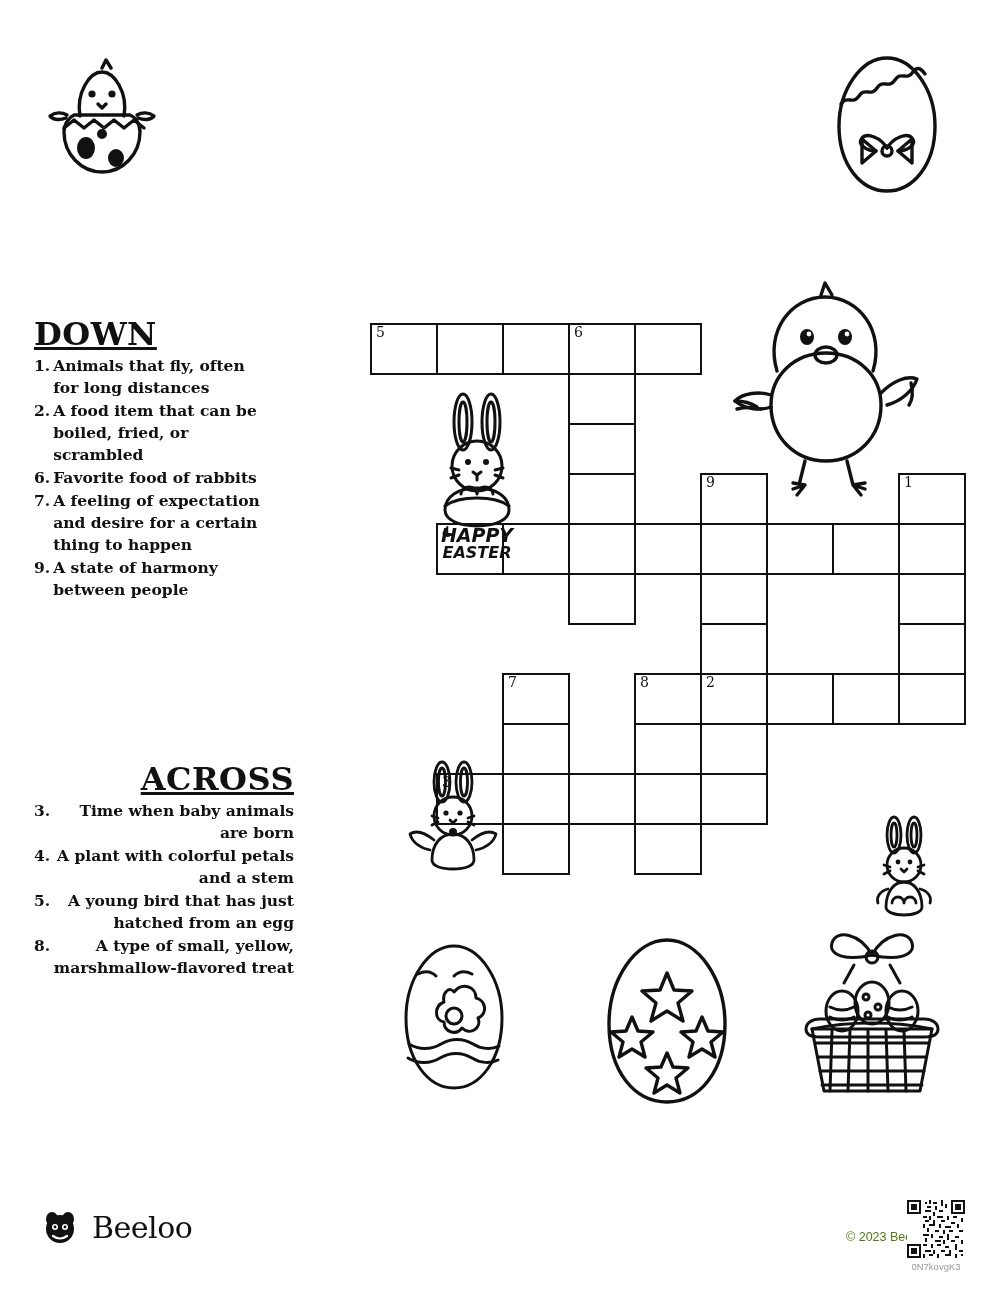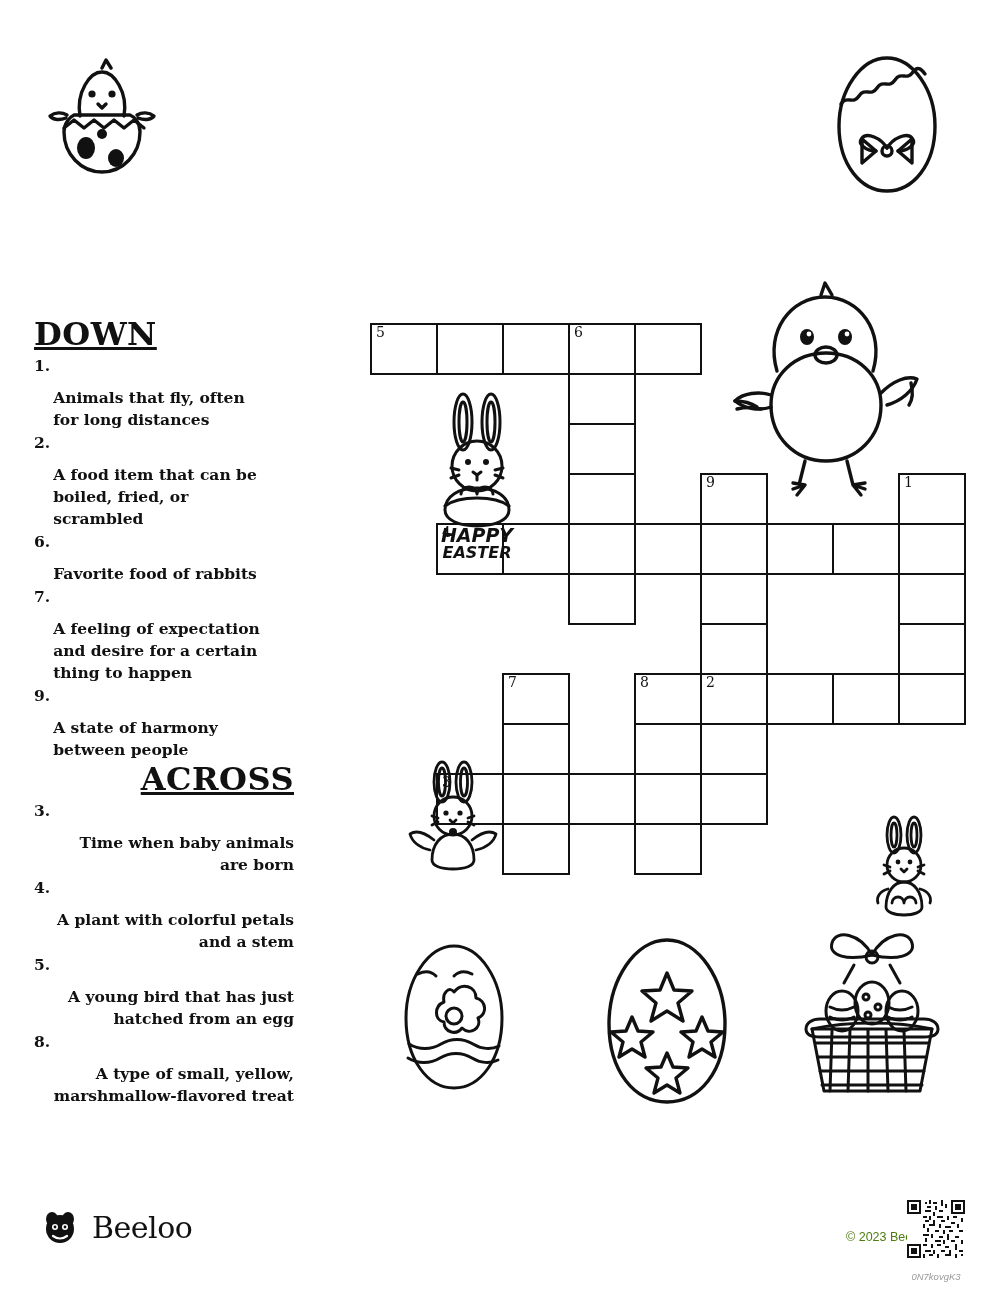--- a/index.html
+++ b/index.html
@@ -88,21 +88,20 @@
     font-size: 15.5px;
     line-height: 1.42;
     margin-bottom: 1px;
   }
   .clue-num {
     flex: 0 0 auto;
     padding-right: 3px;
   }
   .clue-text {
     flex: 1 1 auto;
-    margin-top: 32px;
   }
 
   
   #grid {
     position: absolute;
     left: 370px; top: 323px;
     width: 560px;
     height: 640px;
   }
   .cell {
@@ -157,22 +156,21 @@
     position: absolute;
     left: 905px; top: 5px;
     width: 62px;
   }
   #qr-code { width: 62px; height: 58px; display: block; }
   #qr-label {
     font-family: "Liberation Sans", sans-serif;
     font-size: 9.5px;
     color: #9a9a9a;
     text-align: center;
-    margin-top: 13px;
-    font-style: italic;
+    margin-top: 3px;
   }
 </style>
 </head>
 <body>
 
 <div id="header">
 
   <div id="chick-logo" class="art">
     <svg viewBox="0 0 120 130" width="120" height="130">
       <g fill="none" stroke="#111" stroke-width="3.4" stroke-linecap="round" stroke-linejoin="round">

